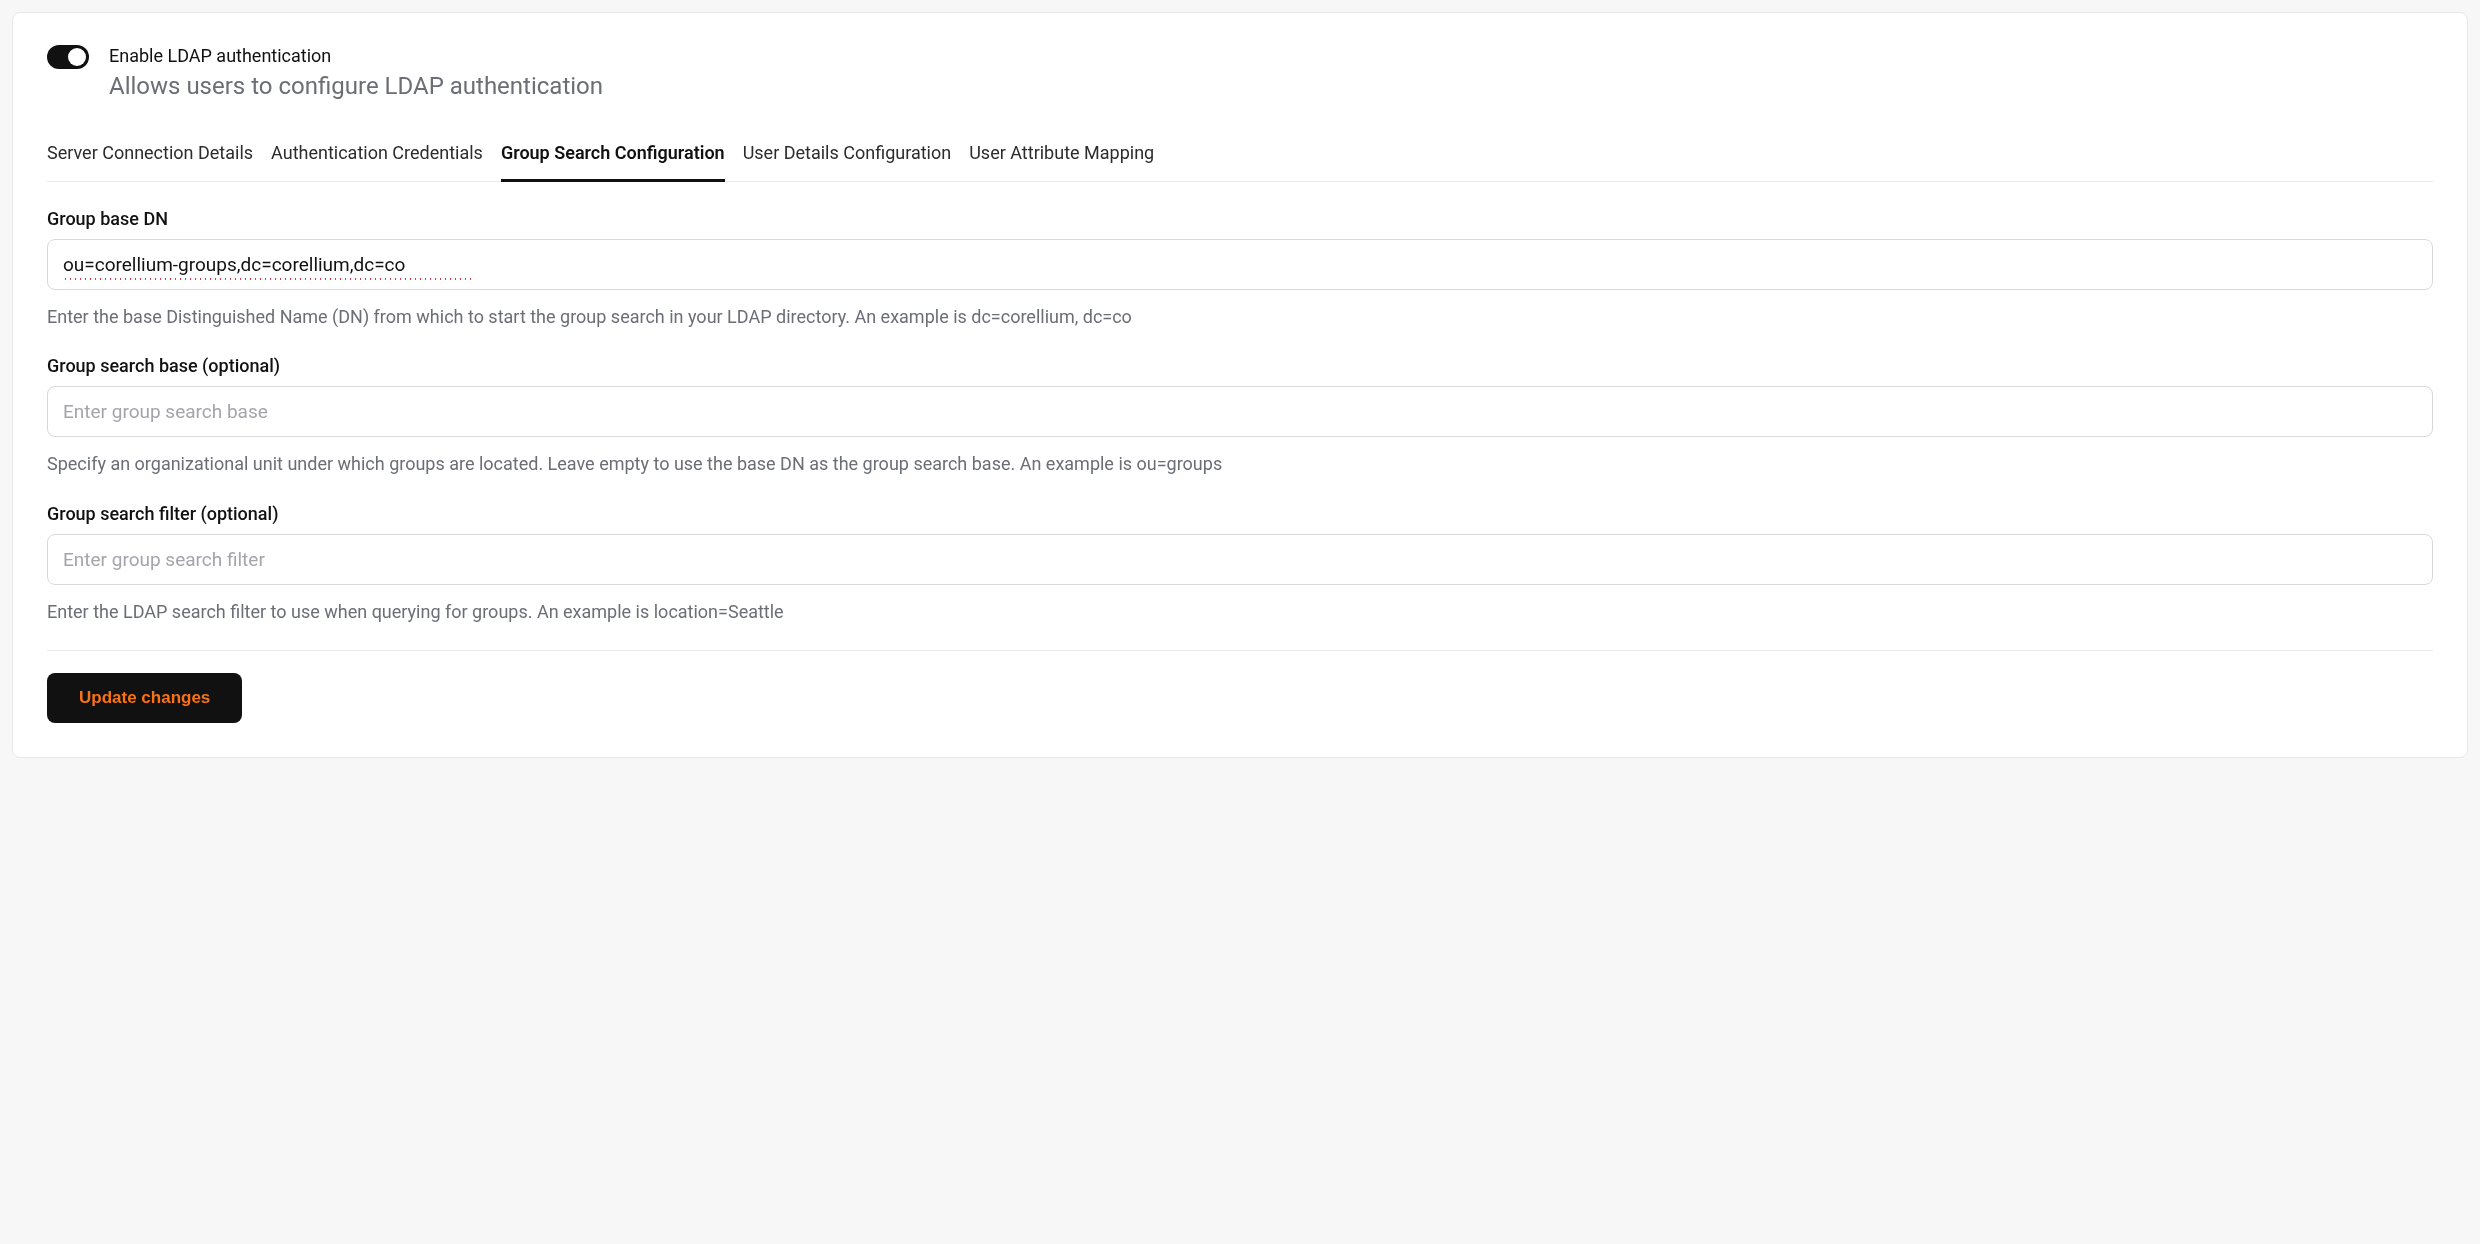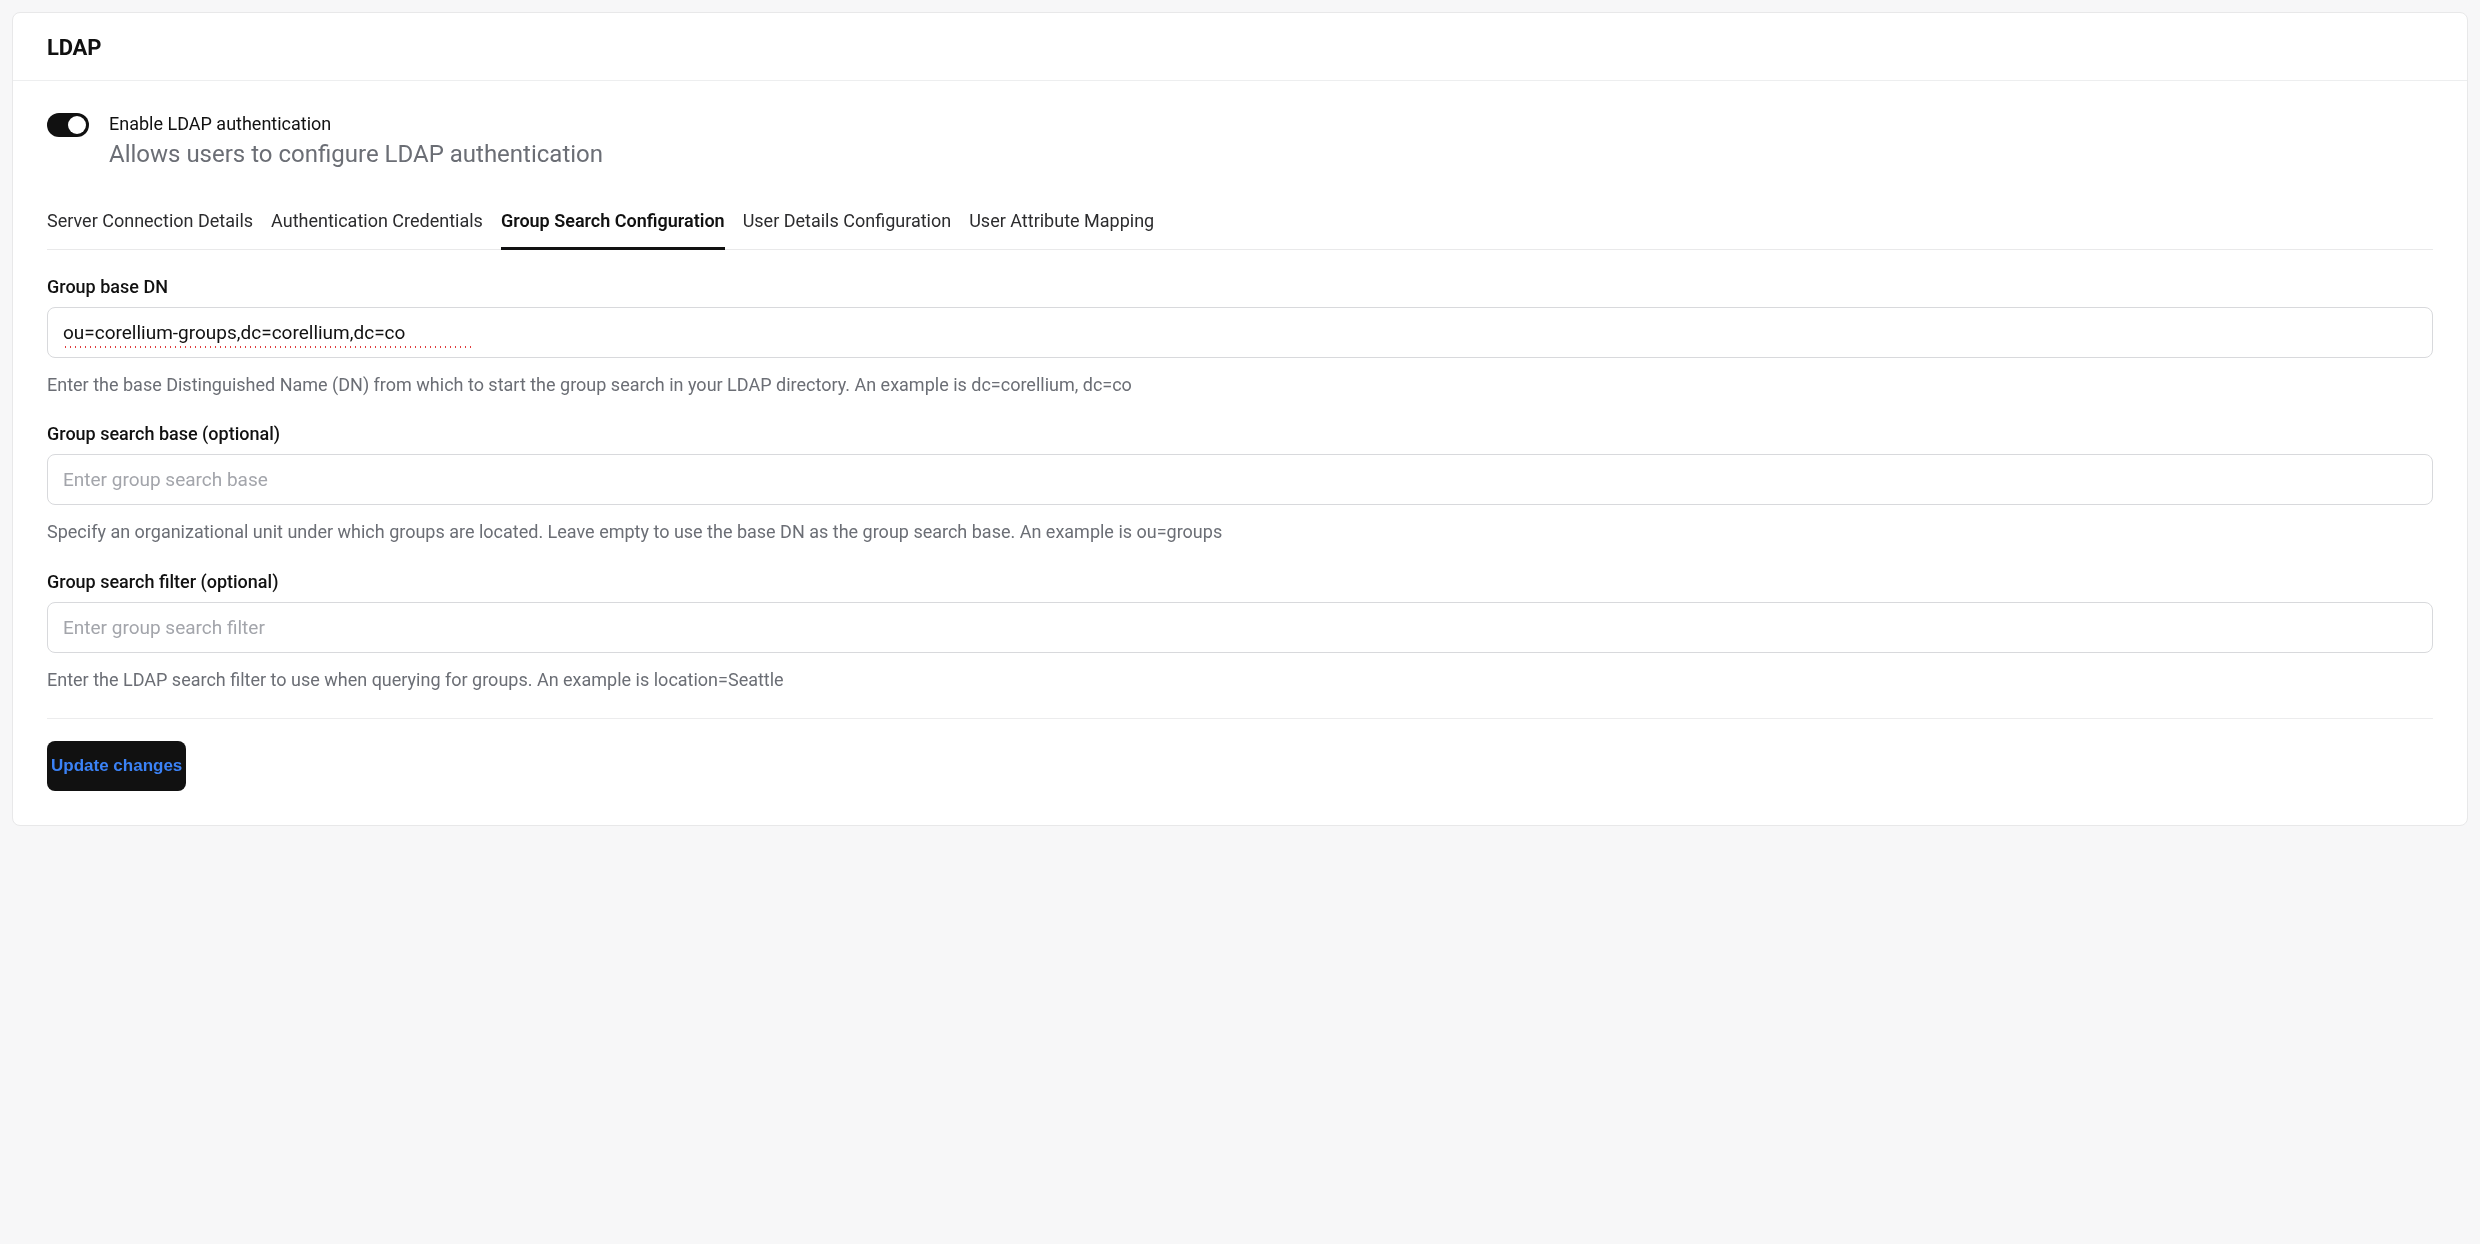--- a/index.html
+++ b/index.html
@@ -123,36 +123,33 @@
       line-height: 1.4;
     }
     .divider {
       height: 1px;
       background: #ececed;
       margin-top: 4px;
       margin-bottom: 22px;
     }
     .btn-primary {
       background: #111;
-      color: #3b82f6;
+      color: #f97316;
       border: none;
       border-radius: 8px;
-      padding: 15px 4px;
+      padding: 15px 32px;
       font-size: 17px;
       font-weight: 600;
       cursor: pointer;
     }
   </style>
 </head>
 <body>
 
 <div class="panel">
-  <div class="panel-header">
-    <h1>LDAP</h1>
-  </div>
   <div class="panel-body">
 
     <div class="toggle-row">
       <button class="toggle" role="switch" aria-checked="true">
         <span class="toggle-knob"></span>
       </button>
       <div class="toggle-labels">
         <div class="title">Enable LDAP authentication</div>
         <div class="subtitle">Allows users to configure LDAP authentication</div>
       </div>

